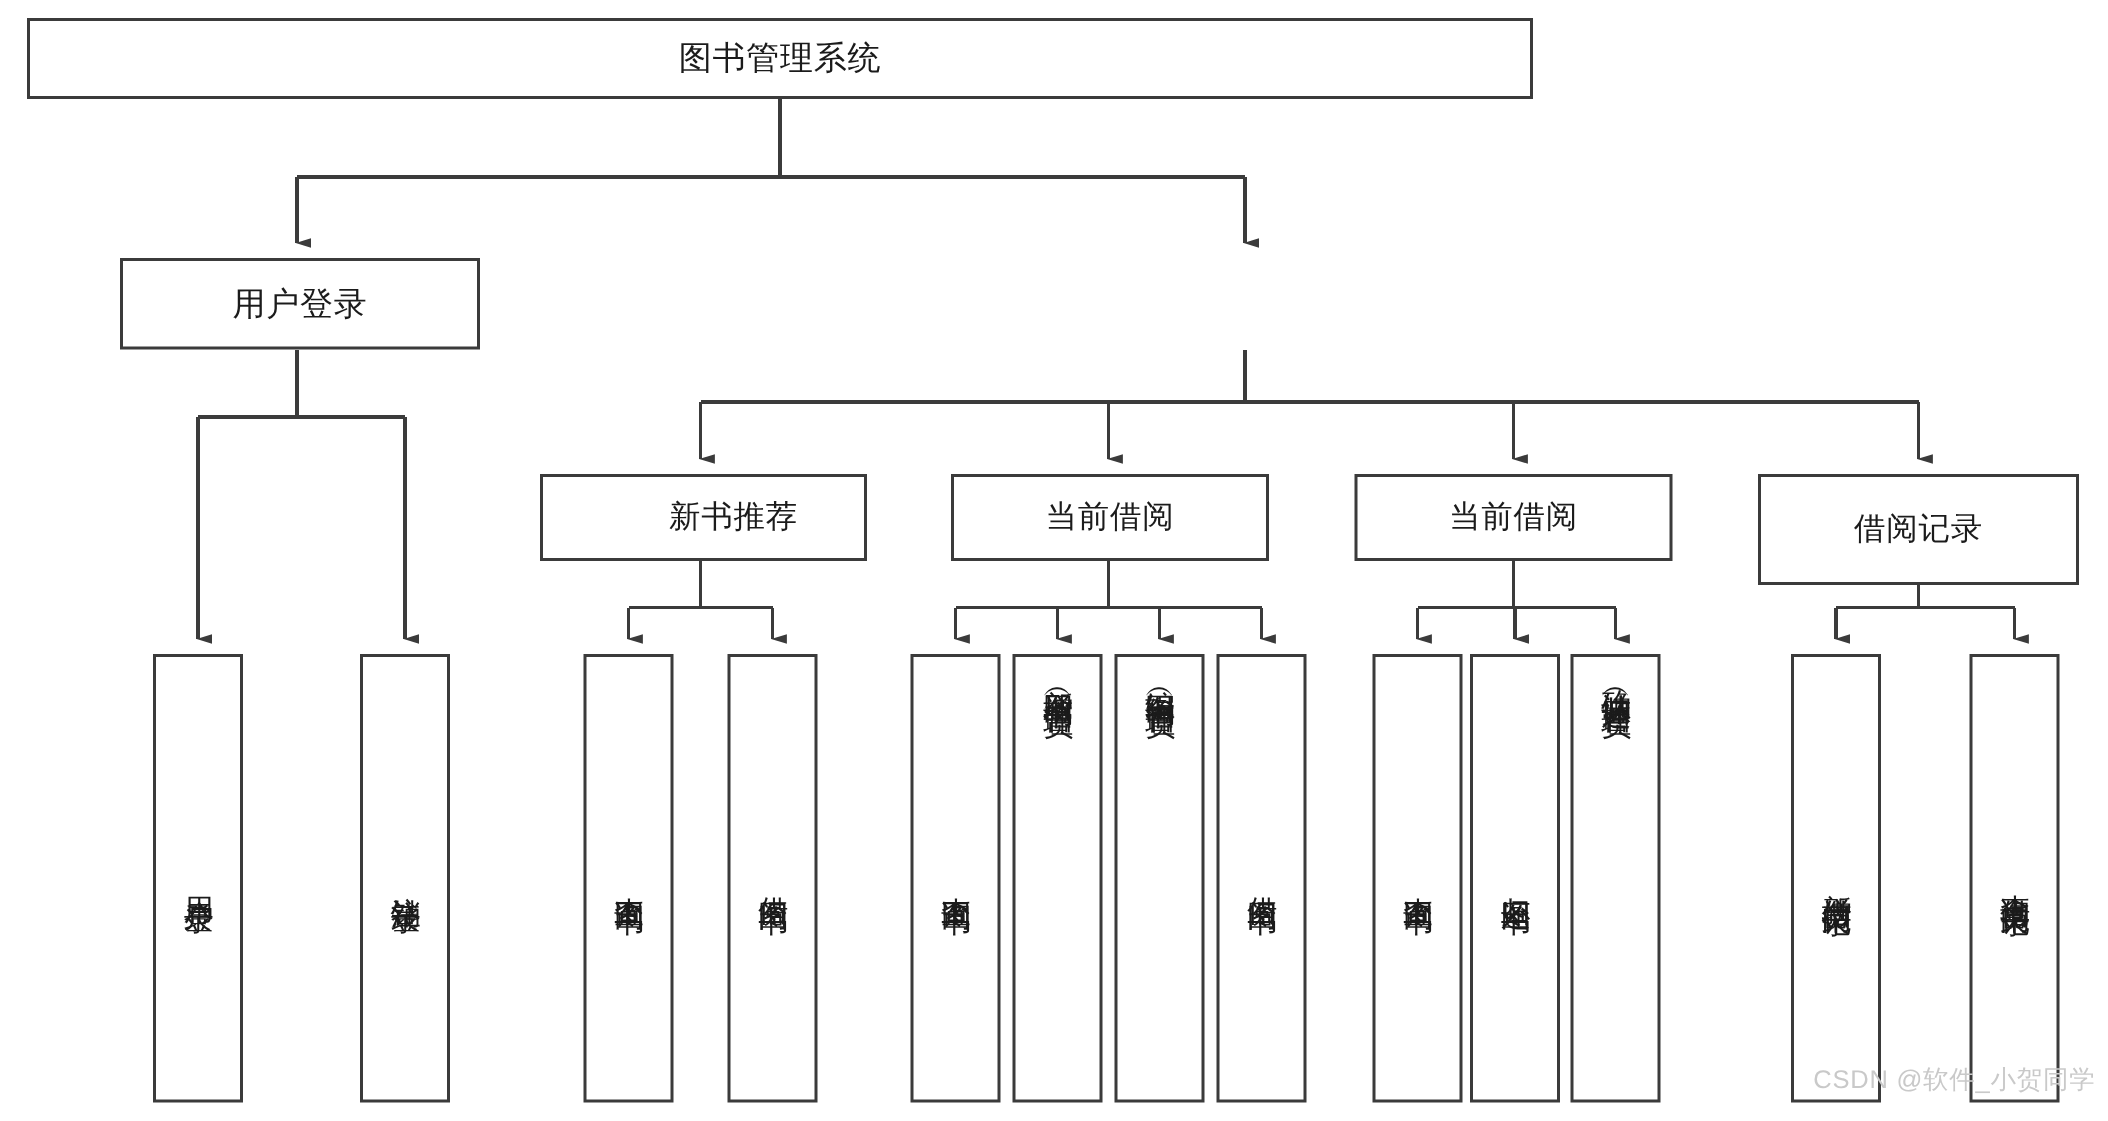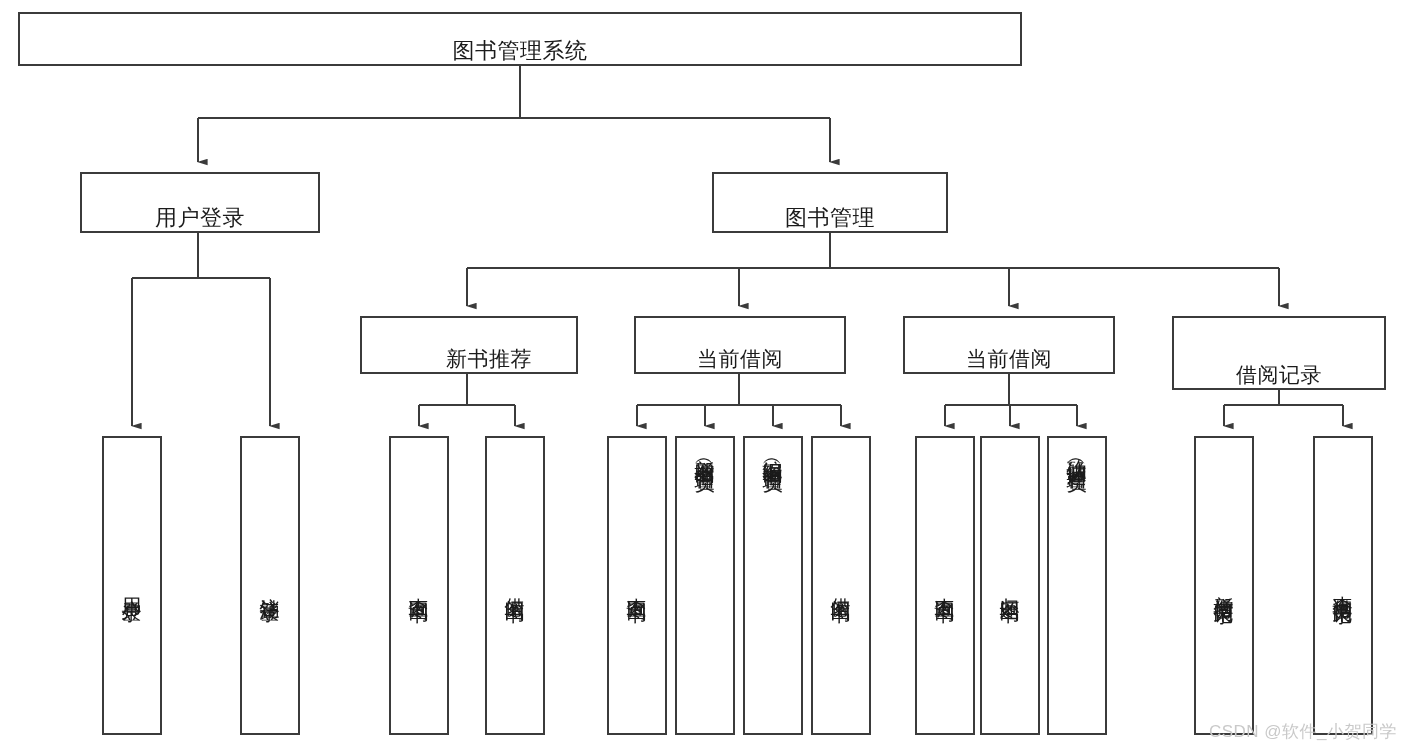--- a/index.html
+++ b/index.html
@@ -23,21 +23,21 @@
     top: 0;
     width: 1405px;
     height: 747px;
   }
   .node {
     position: absolute;
     box-sizing: border-box;
     background: #ffffff;
     border: 2.5px solid #3b3b3b;
     display: flex;
-    align-items: flex-end;
+    align-items: center;
     justify-content: center;
     z-index: 3;
   }
   .node-label {
     color: #1b1b1b;
     font-size: 21px;
     line-height: 1.18;
     letter-spacing: 0.5px;
     text-align: center;
     white-space: nowrap;
@@ -54,21 +54,21 @@
   .node.level3 .node-label { font-size: 21px; }
   .node.leaf {
     align-items: flex-start;
     padding-top: 6px;
   }
   .node.leaf.centered { align-items: center; padding-top: 0; }
   .node.leaf .node-label { font-size: 20px; }
   .watermark {
     position: absolute;
     right: 8px;
-    bottom: 4px;
+    bottom: 16px;
     color: #c9c9c9;
     font-size: 17px;
     letter-spacing: 0.5px;
     z-index: 5;
     white-space: nowrap;
     font-family: "Liberation Sans", "DejaVu Sans", sans-serif;
   }
 </style>
 </head>
 <body>
@@ -125,23 +125,20 @@
     </g>
   </svg>
 
   <div class="node root" style="left:18px; top:12px; width:1004px; height:54px;">
     <span class="node-label">图书管理系统</span>
   </div>
 
   <div class="node level2" style="left:80px; top:172px; width:240px; height:61px;">
     <span class="node-label">用户登录</span>
   </div>
-  <div class="node level2" style="left:712px; top:172px; width:236px; height:61px;">
-    <span class="node-label">图书管理</span>
-  </div>
 
   <div class="node level3" style="left:360px; top:316px; width:218px; height:58px;padding-left:40px;">
     <span class="node-label">新书推荐</span>
   </div>
   <div class="node level3" style="left:634px; top:316px; width:212px; height:58px;">
     <span class="node-label">当前借阅</span>
   </div>
   <div class="node level3" style="left:903px; top:316px; width:212px; height:58px;">
     <span class="node-label">当前借阅</span>
   </div>

